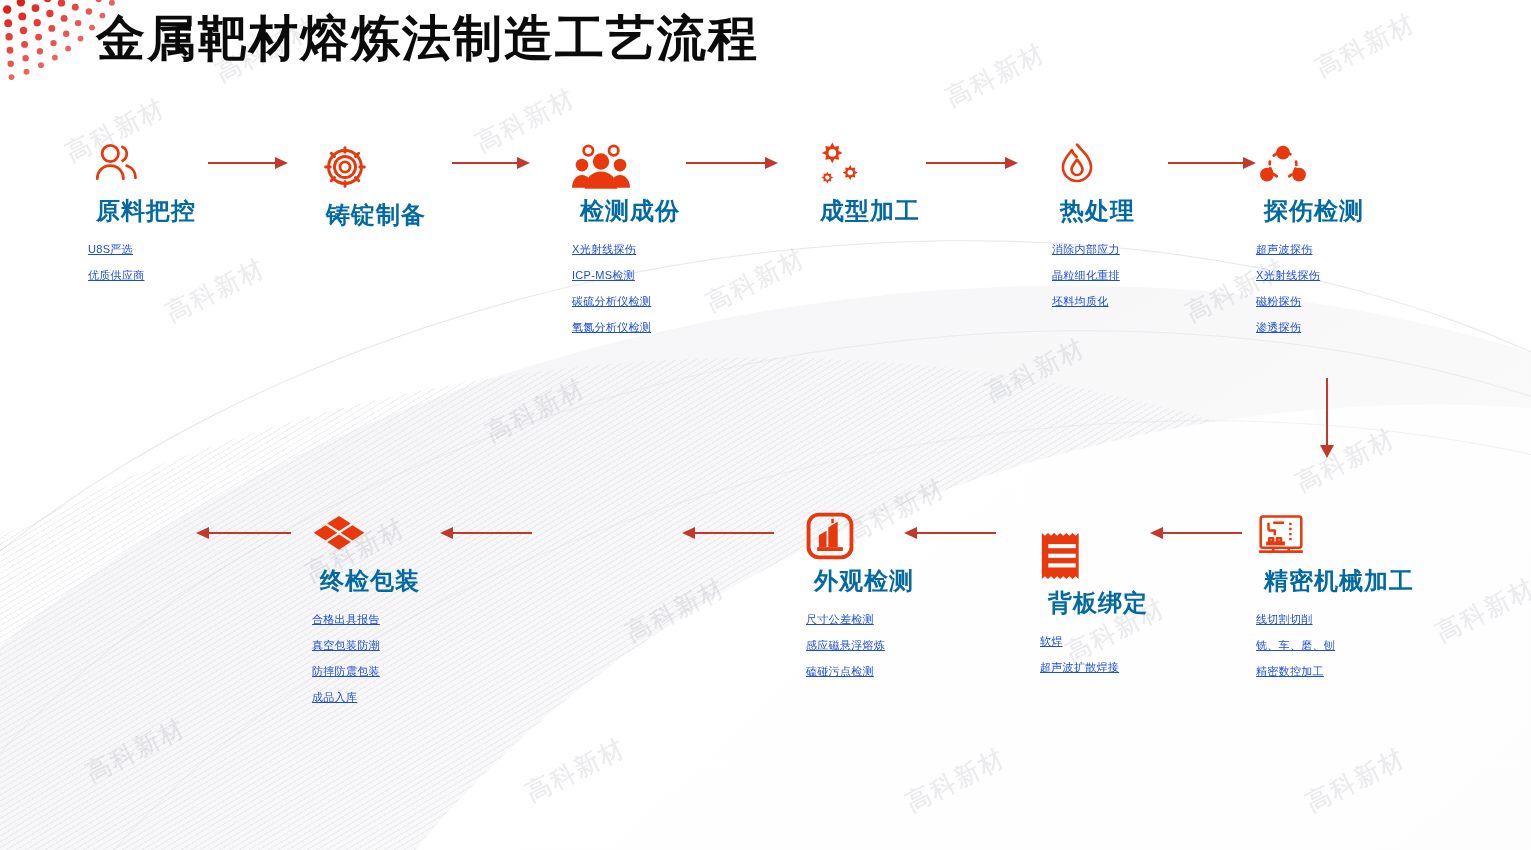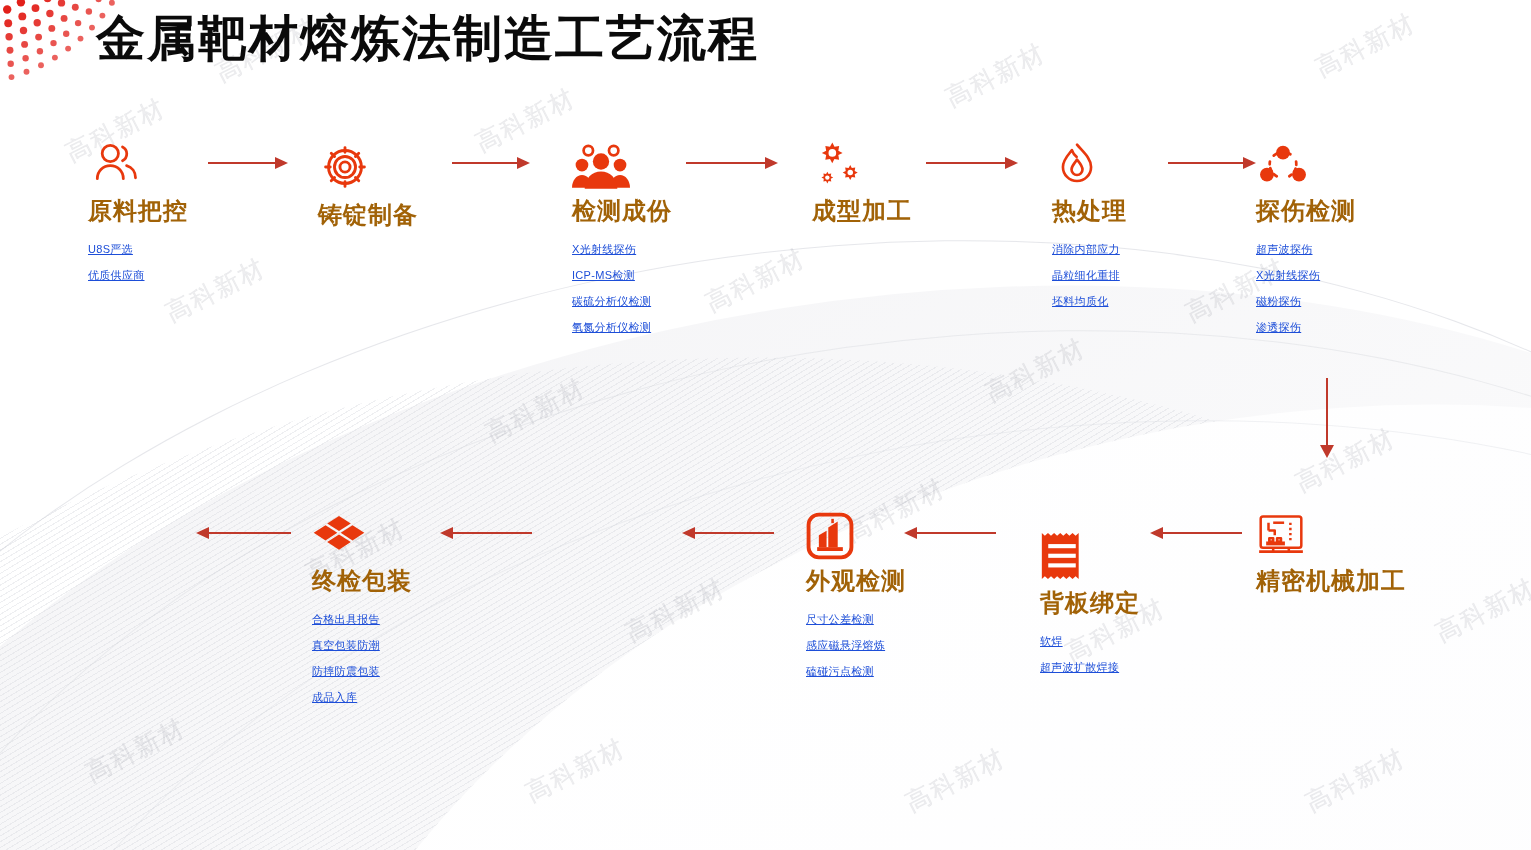--- a/index.html
+++ b/index.html
@@ -63,22 +63,22 @@
     font-size:49px;font-weight:bold;color:#0a0a0a;letter-spacing:2px;
     line-height:62px;margin:6px;
     font-family:"DejaVu Sans","Liberation Sans",sans-serif;
   }
 
   
   #flow{position:absolute;inset:0;z-index:4;}
   .step{position:absolute;}
   .step-icon{height:60px;display:flex;align-items:flex-end;margin-bottom:6px;}
   .step-title{
-    font-size:24px;font-weight:bold;color:#a16207;letter-spacing:1px;
-    line-height:30px;margin:0 0 10px 0;white-space:nowrap;
+    font-size:24px;font-weight:bold;color:#0369a1;letter-spacing:1px;
+    line-height:30px;margin:0 0 10px 8px;white-space:nowrap;
   }
   .step-lines{margin:0;padding:0;list-style:none;}
   .step-lines li{
     font-size:11px;color:#1d4ed8;line-height:26px;letter-spacing:.3px;text-decoration:underline;
   }
 
   
   .arrow-h{position:absolute;height:12px;}
   .arrow-h .shaft{position:absolute;left:0;top:5px;height:2px;background:#c0392b;}
   .arrow-h .head{position:absolute;top:0;width:0;height:0;border-top:6px solid transparent;border-bottom:6px solid transparent;}
@@ -339,20 +339,25 @@
           <path d="M16 13v10M16 23h8v6"></path>
           <path d="M22 13h14"></path>
           <path d="M44 13v24" stroke-dasharray="3 3.5"></path>
           <path d="M13 37h24v5H13z" fill="#e8380d" stroke="none"></path>
           <path d="M17 33h5v4h-5zM27 33h5v4h-5z"></path>
           <path d="M4 50h56" stroke-width="3.6"></path>
           <path d="M22 45v5M42 45v5"></path>
         </svg>
       </div>
       <div class="step-title">精密机械加工</div>
+      <ul class="step-lines">
+        <li>线切割切削</li>
+        <li>铣、车、磨、刨</li>
+        <li>精密数控加工</li>
+      </ul>
     </div>
     <div class="arrow-h right" style="left: 208px; top: 157px; width: 80px;">
       <div class="shaft" style="width: 69px;"></div>
       <div class="head"></div>
     </div>
     <div class="arrow-h right" style="left: 452px; top: 157px; width: 78px;">
       <div class="shaft" style="width: 67px;"></div>
       <div class="head"></div>
     </div>
     <div class="arrow-h right" style="left: 686px; top: 157px; width: 92px;">

